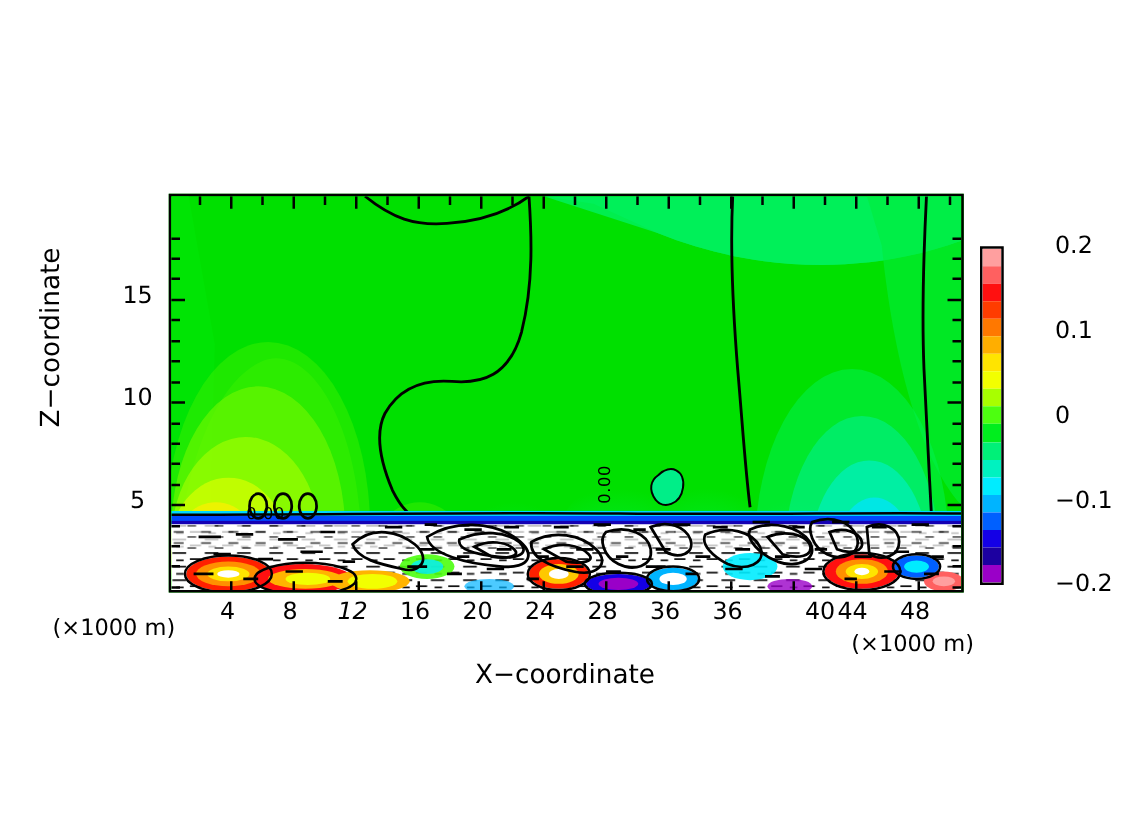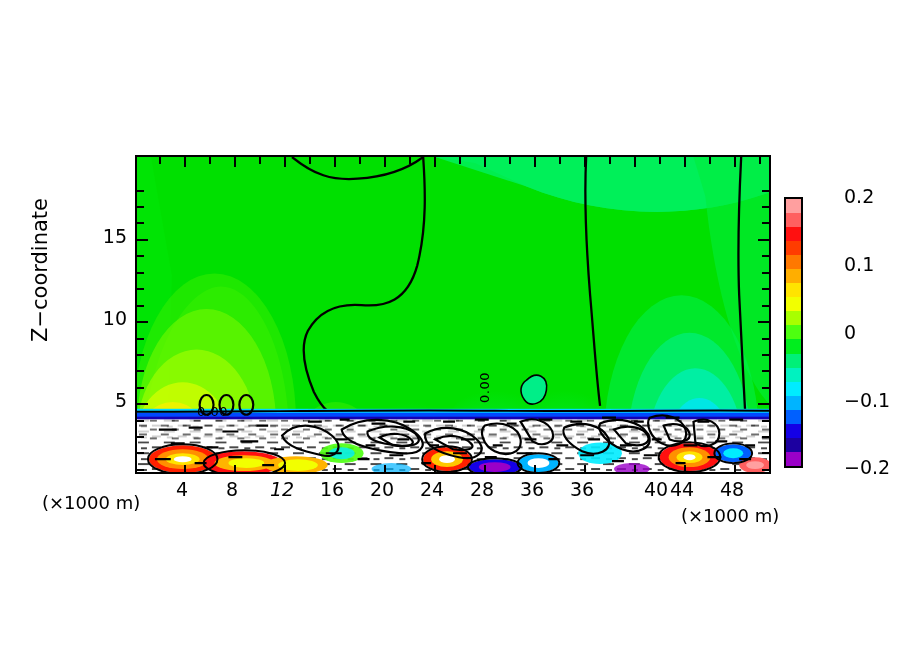--- a/index.html
+++ b/index.html
@@ -75,21 +75,21 @@
     font-size: 19px;
     text-align: center;
     width: 60px;
     margin-left: -30px;
     font-family: "DejaVu Sans", sans-serif;
   }
   .ytick-label {
     position: absolute;
     left: 93px;
     width: 34px;
-    text-align: right;
+    text-align: center;
     font-size: 19px;
     margin-top: -12px;
     font-family: "DejaVu Sans", sans-serif;
   }
 
   
   .ylabel {
     position: absolute;
     left: -60px;
     top: 258px;
@@ -488,20 +488,21 @@
   <div class="xtick-label" style="left:582px;">36</div>
   <div class="xtick-label" style="left:656px;">40</div>
   <div class="xtick-label" style="left:682px;">44</div>
   <div class="xtick-label" style="left:732px;">48</div>
 
   <div class="ytick-label" style="top:237px;">15</div>
   <div class="ytick-label" style="top:319px;">10</div>
   <div class="ytick-label" style="top:401px;">5</div>
 
   <div class="ylabel">Z−coordinate</div>
+  <div class="xlabel">X−coordinate</div>
   <div class="units-left">(×1000 m)</div>
   <div class="units-right">(×1000 m)</div>
 
 
   <div class="colorbar">
       <div class="cbar-band" style="background: rgb(255, 159, 159); height: 5.26316%;"></div>
       <div class="cbar-band" style="background: rgb(255, 96, 96); height: 5.26316%;"></div>
       <div class="cbar-band" style="background: rgb(255, 16, 16); height: 5.26316%;"></div>
       <div class="cbar-band" style="background: rgb(255, 60, 0); height: 5.26316%;"></div>
       <div class="cbar-band" style="background: rgb(255, 120, 0); height: 5.26316%;"></div>

